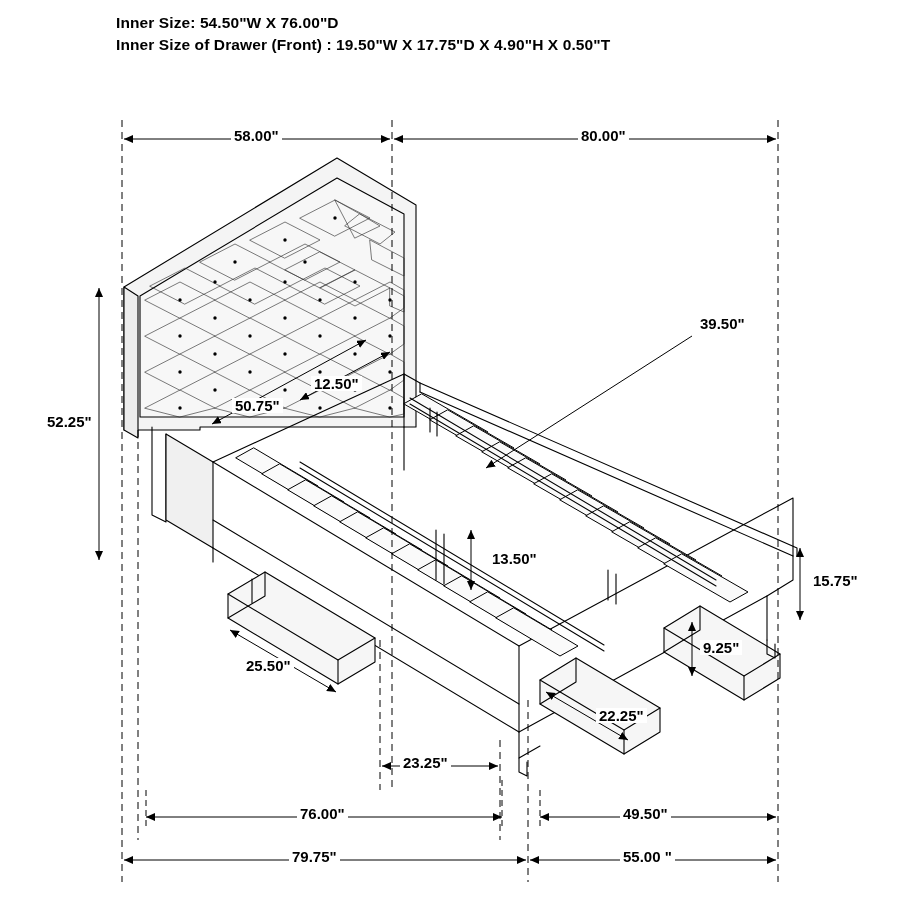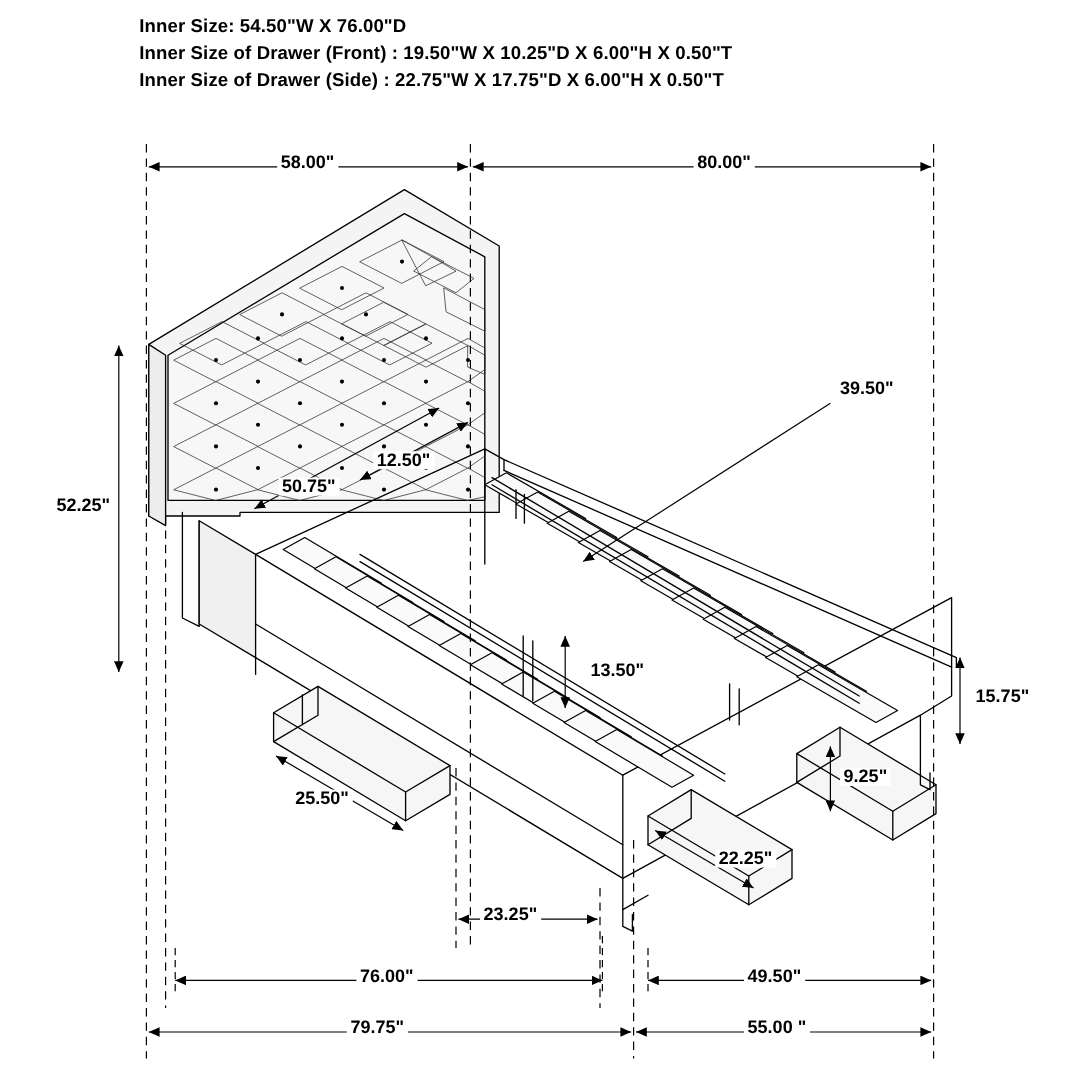--- a/index.html
+++ b/index.html
@@ -48,22 +48,21 @@
     line-height: 1;
   }
 </style>
 </head>
 <body>
 
 <div id="stage">
 
   <div class="spec-block">
     <div class="spec-line">Inner Size: 54.50"W X 76.00"D</div>
-    <div class="spec-line">Inner Size of Drawer (Front) : 19.50"W X 10.25"D X 6.00"H X 0.50"T</div>
-    <div class="spec-line">Inner Size of Drawer (Side) : 22.75"W X 17.75"D X 6.00"H X 0.50"T</div>
+    <div class="spec-line">Inner Size of Drawer (Front) : 19.50"W X 17.75"D X 4.90"H X 0.50"T</div>
   </div>
 
   <svg class="layer" viewBox="0 0 900 900">
     <defs>
       <marker id="arrEnd" markerWidth="10" markerHeight="8" refX="9" refY="4" orient="auto" markerUnits="userSpaceOnUse">
         <path d="M0,0 L9,4 L0,8 z" fill="#000"></path>
       </marker>
       <marker id="arrStart" markerWidth="10" markerHeight="8" refX="1" refY="4" orient="auto" markerUnits="userSpaceOnUse">
         <path d="M10,0 L1,4 L10,8 z" fill="#000"></path>
       </marker>

